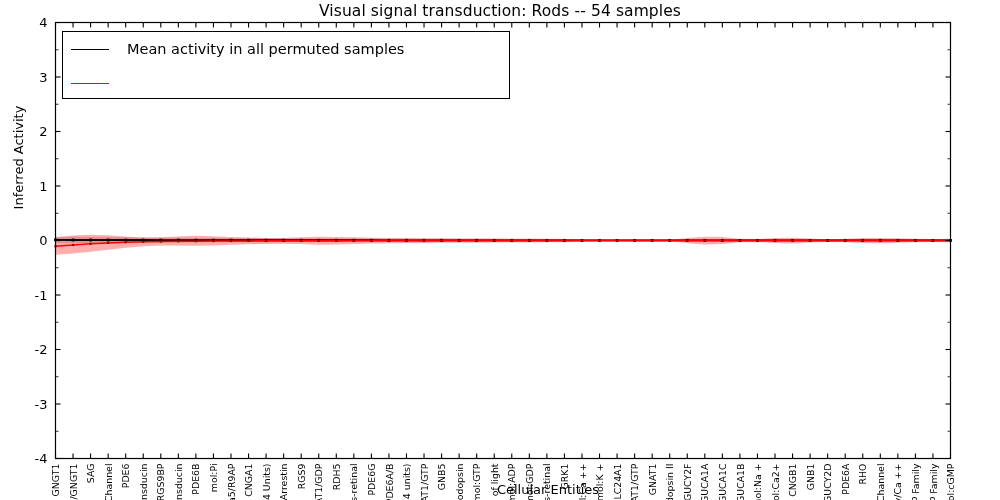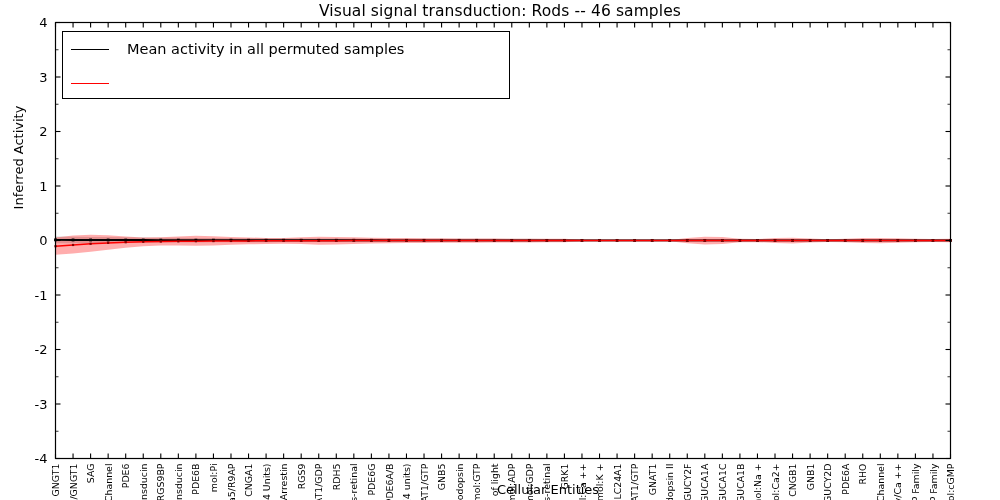--- a/index.html
+++ b/index.html
@@ -30,21 +30,21 @@
   .legend-row{display:flex;align-items:center;height:34px;padding-left:8px;}
   .legend-swatch{width:38px;height:0;border-top-width:1.6px;
     border-top-style:solid;margin-right:18px;flex:none;}
   .legend-text{font-size:14.5px;color:#000;white-space:nowrap;}
 </style>
 </head>
 <body>
 
 <div id="root">
 
-  <div id="chart-title">Visual signal transduction: Rods -- 46 samples</div>
+  <div id="chart-title">Visual signal transduction: Rods -- 54 samples</div>
 
   <div id="ylabel">Inferred Activity</div>
 
   <div id="xlabel">Cellular Entities</div>
 
   <svg id="plot" width="1000" height="500">
       <path d="M55.50,236.41 L73.05,236.68 L90.60,236.90 L108.15,237.12 L125.70,237.34 L143.25,237.50 L160.79,237.67 L178.34,237.83 L195.89,237.94 L213.44,238.05 L230.99,238.16 L248.54,238.21 L266.09,238.32 L283.64,238.37 L301.19,238.43 L318.74,238.48 L336.28,238.54 L353.83,238.59 L371.38,238.65 L388.93,238.70 L406.48,238.70 L424.03,238.76 L441.58,238.76 L459.13,238.81 L476.68,238.81 L494.23,238.86 L511.77,238.86 L529.32,238.86 L546.87,238.92 L564.42,238.92 L581.97,238.92 L599.52,238.92 L617.07,238.97 L634.62,238.97 L652.17,238.97 L669.72,238.97 L687.26,238.97 L704.81,238.97 L722.36,238.97 L739.91,238.97 L757.46,238.97 L775.01,238.97 L792.56,238.97 L810.11,238.97 L827.66,238.97 L845.21,238.97 L862.75,238.97 L880.30,238.97 L897.85,238.97 L915.40,238.97 L932.95,238.97 L950.50,238.97 L950.50,241.81 L932.95,241.81 L915.40,241.81 L897.85,241.81 L880.30,241.81 L862.75,241.81 L845.21,241.81 L827.66,241.81 L810.11,241.81 L792.56,241.81 L775.01,241.81 L757.46,241.81 L739.91,241.81 L722.36,241.81 L704.81,241.81 L687.26,241.81 L669.72,241.81 L652.17,241.81 L634.62,241.81 L617.07,241.81 L599.52,241.86 L581.97,241.86 L564.42,241.86 L546.87,241.86 L529.32,241.92 L511.77,241.92 L494.23,241.92 L476.68,241.86 L459.13,241.86 L441.58,241.92 L424.03,241.92 L406.48,241.97 L388.93,241.97 L371.38,241.92 L353.83,241.97 L336.28,242.03 L318.74,242.08 L301.19,242.03 L283.64,242.08 L266.09,242.13 L248.54,242.24 L230.99,242.19 L213.44,242.30 L195.89,242.41 L178.34,242.41 L160.79,242.57 L143.25,242.63 L125.70,242.79 L108.15,242.90 L90.60,243.01 L73.05,243.22 L55.50,243.28 Z" fill="#c8c8c8" fill-opacity="0.75" stroke="none"></path>
       <path d="M55.50,237.50 L73.05,235.59 L90.60,234.78 L108.15,235.32 L125.70,236.58 L143.25,237.50 L160.79,237.34 L178.34,236.58 L195.89,235.87 L213.44,236.14 L230.99,236.90 L248.54,237.50 L266.09,237.88 L283.64,238.05 L301.19,237.34 L318.74,236.68 L336.28,236.90 L353.83,237.34 L371.38,237.78 L388.93,237.99 L406.48,238.10 L424.03,238.21 L441.58,238.32 L459.13,238.43 L476.68,238.54 L494.23,238.59 L511.77,238.65 L529.32,238.70 L546.87,238.76 L564.42,238.86 L581.97,239.85 L599.52,239.96 L617.07,239.96 L634.62,239.96 L652.17,239.96 L669.72,239.96 L687.26,237.88 L704.81,236.68 L722.36,237.12 L739.91,238.76 L757.46,238.97 L775.01,238.05 L792.56,237.67 L810.11,238.59 L827.66,239.19 L845.21,238.76 L862.75,238.10 L880.30,237.88 L897.85,238.32 L915.40,238.86 L932.95,239.08 L950.50,238.86 L950.50,242.24 L932.95,242.03 L915.40,242.24 L897.85,242.79 L880.30,243.22 L862.75,243.01 L845.21,242.35 L827.66,241.92 L810.11,242.52 L792.56,243.44 L775.01,243.06 L757.46,242.13 L739.91,242.35 L722.36,243.99 L704.81,244.42 L687.26,243.22 L669.72,241.15 L652.17,241.15 L634.62,241.15 L617.07,241.15 L599.52,241.15 L581.97,241.26 L564.42,242.24 L546.87,242.35 L529.32,242.41 L511.77,242.46 L494.23,242.57 L476.68,242.63 L459.13,242.73 L441.58,242.84 L424.03,242.95 L406.48,243.12 L388.93,243.22 L371.38,243.55 L353.83,243.99 L336.28,244.42 L318.74,244.75 L301.19,244.10 L283.64,243.66 L266.09,243.88 L248.54,244.31 L230.99,244.86 L213.44,245.41 L195.89,245.68 L178.34,245.41 L160.79,245.51 L143.25,246.22 L125.70,247.86 L108.15,249.76 L90.60,251.67 L73.05,253.58 L55.50,254.67 Z" fill="#ff0000" fill-opacity="0.32" stroke="none"></path>
       <path d="M55.50,239.85 L73.05,239.96 L90.60,239.96 L108.15,240.01 L125.70,240.06 L143.25,240.06 L160.79,240.12 L178.34,240.12 L195.89,240.17 L213.44,240.17 L230.99,240.17 L248.54,240.23 L266.09,240.23 L283.64,240.23 L301.19,240.23 L318.74,240.28 L336.28,240.28 L353.83,240.28 L371.38,240.28 L388.93,240.34 L406.48,240.34 L424.03,240.34 L441.58,240.34 L459.13,240.34 L476.68,240.34 L494.23,240.39 L511.77,240.39 L529.32,240.39 L546.87,240.39 L564.42,240.39 L581.97,240.39 L599.52,240.39 L617.07,240.39 L634.62,240.39 L652.17,240.39 L669.72,240.39 L687.26,240.39 L704.81,240.39 L722.36,240.39 L739.91,240.39 L757.46,240.39 L775.01,240.39 L792.56,240.39 L810.11,240.39 L827.66,240.39 L845.21,240.39 L862.75,240.39 L880.30,240.39 L897.85,240.39 L915.40,240.39 L932.95,240.39 L950.50,240.39 " fill="none" stroke="#000000" stroke-width="1.9"></path>
       <rect x="54.10" y="238.45" width="2.8" height="2.8" fill="#000000"></rect>

